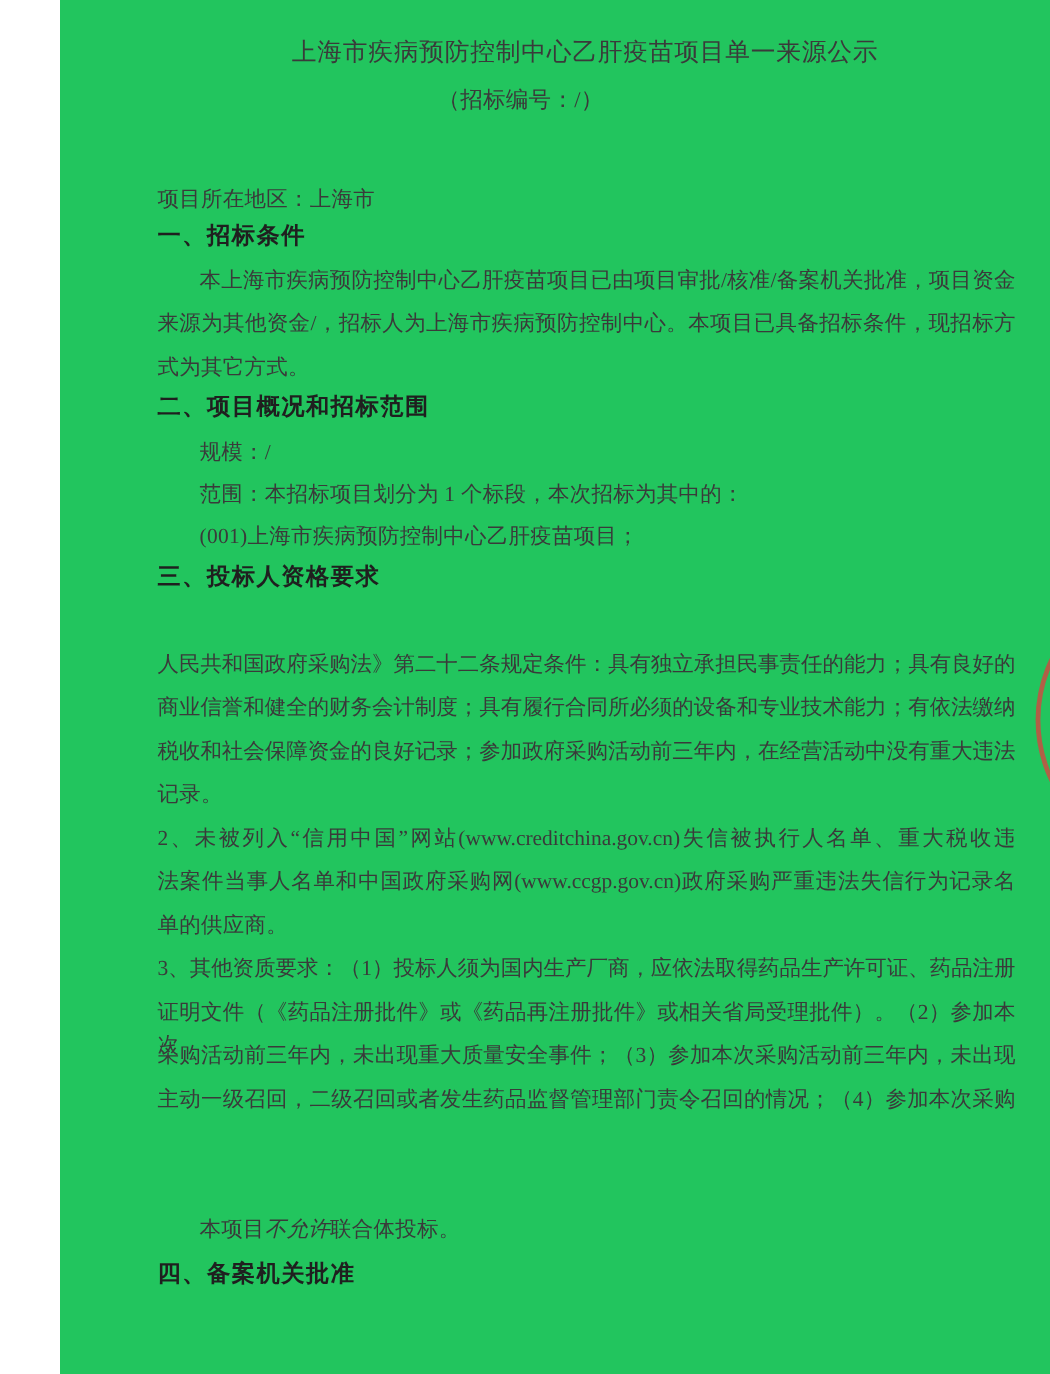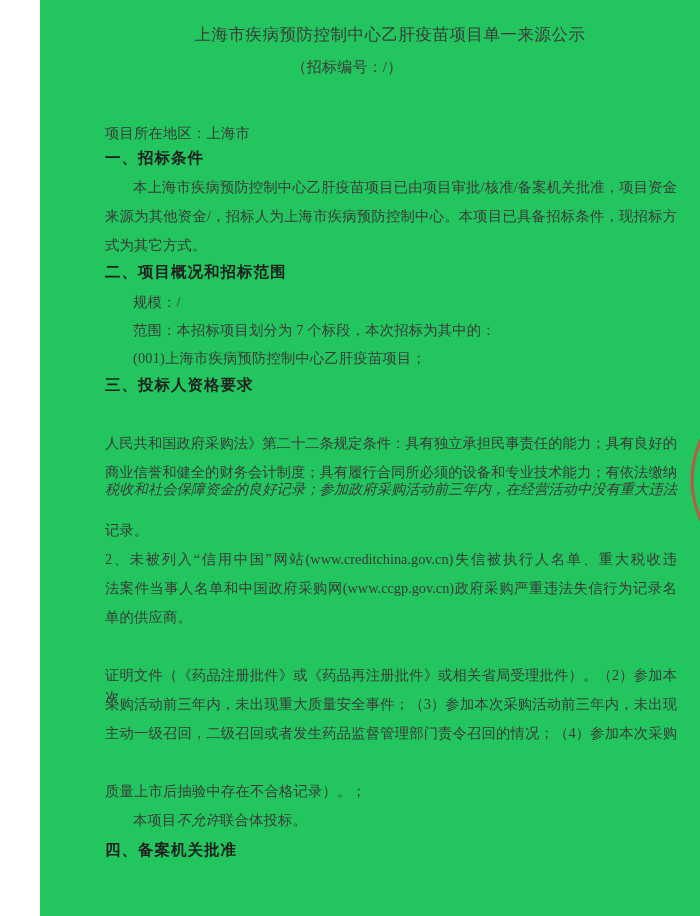--- a/index.html
+++ b/index.html
@@ -70,37 +70,37 @@
 
   <div class="ln" style="top:122px;left:65px;">项目所在地区：上海市</div>
 
   <div class="ln heading" style="top:147px;left:65px;">一、招标条件</div>
   <div class="ln just indent" style="top:176px;left:65px;">本上海市疾病预防控制中心乙肝疫苗项目已由项目审批/核准/备案机关批准，项目资金</div>
   <div class="ln just" style="top:205px;left:65px;">来源为其他资金/，招标人为上海市疾病预防控制中心。本项目已具备招标条件，现招标方</div>
   <div class="ln" style="top:234px;left:65px;">式为其它方式。</div>
 
   <div class="ln heading" style="top:261px;left:65px;">二、项目概况和招标范围</div>
   <div class="ln" style="top:291px;left:93px;">规模：/</div>
-  <div class="ln" style="top:319px;left:93px;">范围：本招标项目划分为 7 个标段，本次招标为其中的：</div>
+  <div class="ln" style="top:319px;left:93px;">范围：本招标项目划分为 1 个标段，本次招标为其中的：</div>
   <div class="ln" style="top:347px;left:93px;">(001)上海市疾病预防控制中心乙肝疫苗项目；</div>
 
   <div class="ln heading" style="top:374px;left:65px;">三、投标人资格要求</div>
   <div class="ln just" style="top:432px;left:65px;">人民共和国政府采购法》第二十二条规定条件：具有独立承担民事责任的能力；具有良好的</div>
   <div class="ln just" style="top:461px;left:65px;">商业信誉和健全的财务会计制度；具有履行合同所必须的设备和专业技术能力；有依法缴纳</div>
-  <div class="ln just" style="top:478px;left:65px;font-style:italic;">税收和社会保障资金的良好记录；参加政府采购活动前三年内，在经营活动中没有重大违法</div>
+  <div class="ln just" style="top:490px;left:65px;">税收和社会保障资金的良好记录；参加政府采购活动前三年内，在经营活动中没有重大违法</div>
   <div class="ln" style="top:519px;left:65px;">记录。</div>
 
   <div class="ln just" style="top:548px;left:65px;">2、未被列入“信用中国”网站(www.creditchina.gov.cn)失信被执行人名单、重大税收违</div>
   <div class="ln just" style="top:577px;left:65px;">法案件当事人名单和中国政府采购网(www.ccgp.gov.cn)政府采购严重违法失信行为记录名</div>
   <div class="ln" style="top:606px;left:65px;">单的供应商。</div>
 
+  <div class="ln just" style="top:635px;left:65px;">3、其他资质要求：（1）投标人须为国内生产厂商，应依法取得药品生产许可证、药品注册</div>
   <div class="ln just" style="top:664px;left:65px;">证明文件（《药品注册批件》或《药品再注册批件》或相关省局受理批件）。（2）参加本次</div>
   <div class="ln just" style="top:693px;left:65px;">采购活动前三年内，未出现重大质量安全事件；（3）参加本次采购活动前三年内，未出现</div>
   <div class="ln just" style="top:722px;left:65px;">主动一级召回，二级召回或者发生药品监督管理部门责令召回的情况；（4）参加本次采购</div>
-  <div class="ln" style="top:780px;left:65px;">质量上市后抽验中存在不合格记录）。；</div>
 
   <div class="ln" style="top:809px;left:93px;"><span>本项目</span><span class="emph">不允许</span><span>联合体投标。</span></div>
 
   <div class="ln heading" style="top:839px;left:65px;">四、备案机关批准</div>
 
   <svg class="seal-svg" width="82" height="212" viewBox="618 372 82 212" xmlns="http://www.w3.org/2000/svg">
     <g opacity="0.82">
       <circle cx="745" cy="480" r="93" fill="none" stroke="#cf4a41" stroke-width="3.2"></circle>
       <g fill="#cf4a41" font-size="14" font-weight="bold" font-family="Liberation Sans, sans-serif" text-anchor="middle">
         <text x="668" y="498" transform="rotate(-100 668 493)">上</text>

